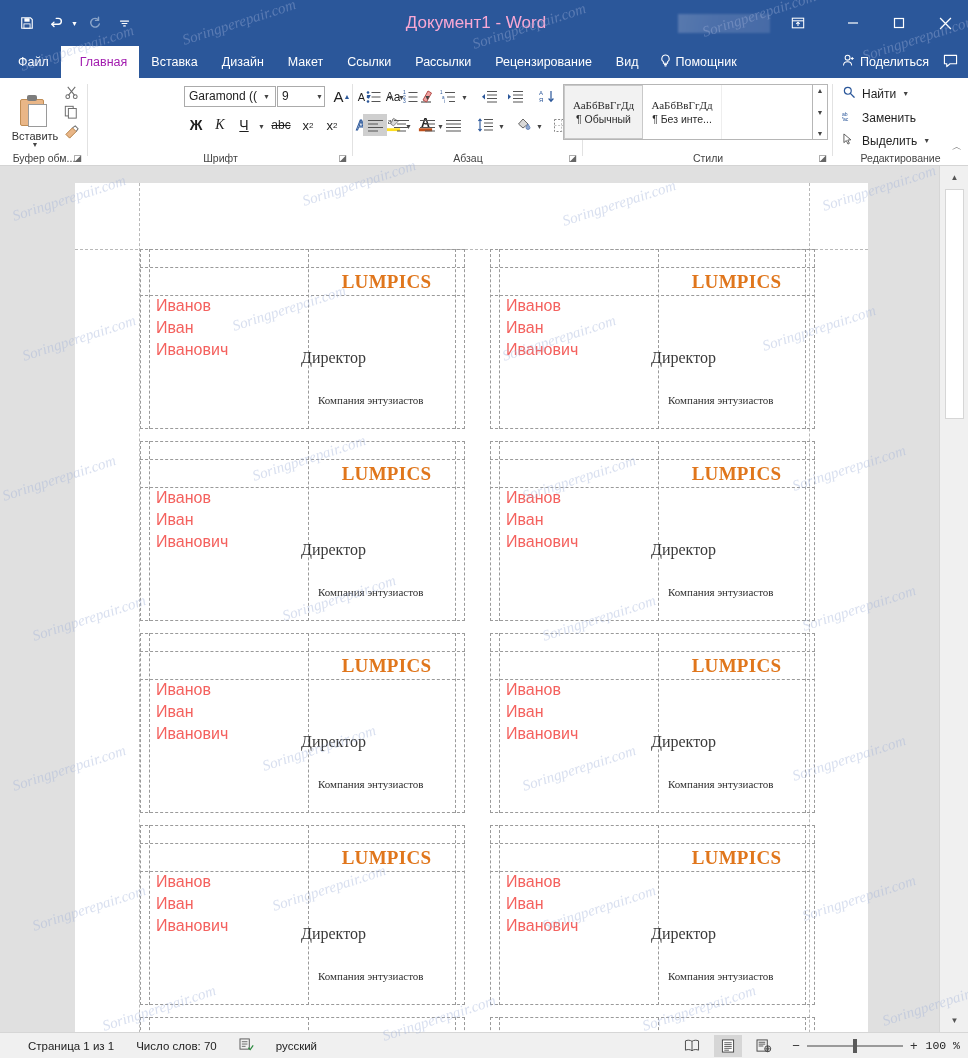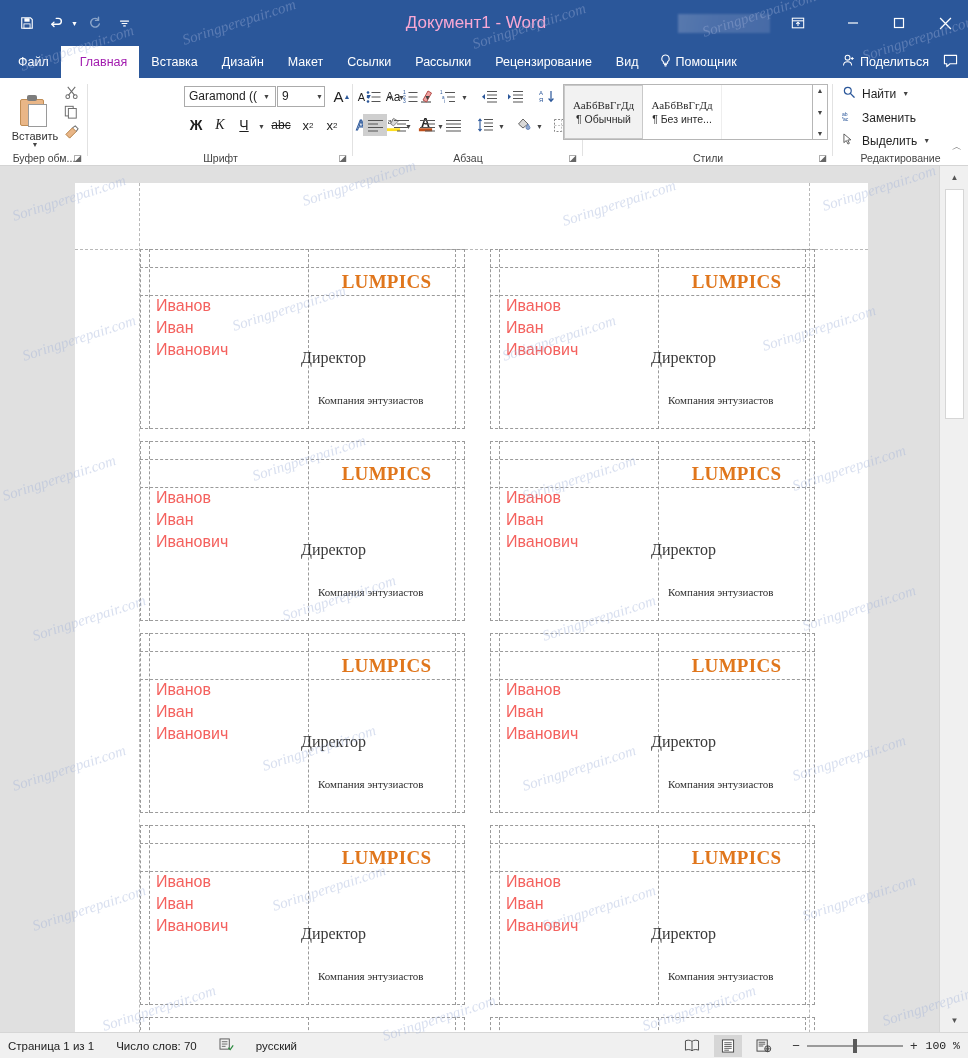--- a/index.html
+++ b/index.html
@@ -196,21 +196,21 @@
     display: flex; align-items: center; justify-content: center; font-size: 8px; color: #555;
   }
   .vs-up { top: 2px; }
   .vs-dn { bottom: 2px; }
   .vs-thumb { position: absolute; left: 5px; top: 23px; width: 19px; height: 230px; background: #ffffff; border: 1px solid #d6d6d6; }
 
   
   .statusbar {
     position: absolute; left: 0; top: 1032px; width: 968px; height: 26px;
     background: #f0f0f0; border-top: 1px solid #d6d6d6;
-    display: flex; align-items: center;
+    display: flex; align-items: center; padding-left: 20px;
   }
   .sb-left { display: flex; align-items: center; gap: 22px; padding-left: 8px; font-size: 11.5px; color: #222; }
   .sb-proof { font-size: 12px; color: #333; }
   .sb-right { position: absolute; right: 8px; display: flex; align-items: center; gap: 8px; }
   .sb-view {
     width: 28px; height: 22px; display: flex; align-items: center; justify-content: center;
     font-size: 13px; color: #333;
   }
   .sb-view.active { background: #d6d6d6; }
   .zoom-slider { display: flex; align-items: center; gap: 7px; margin-left: 6px; }

